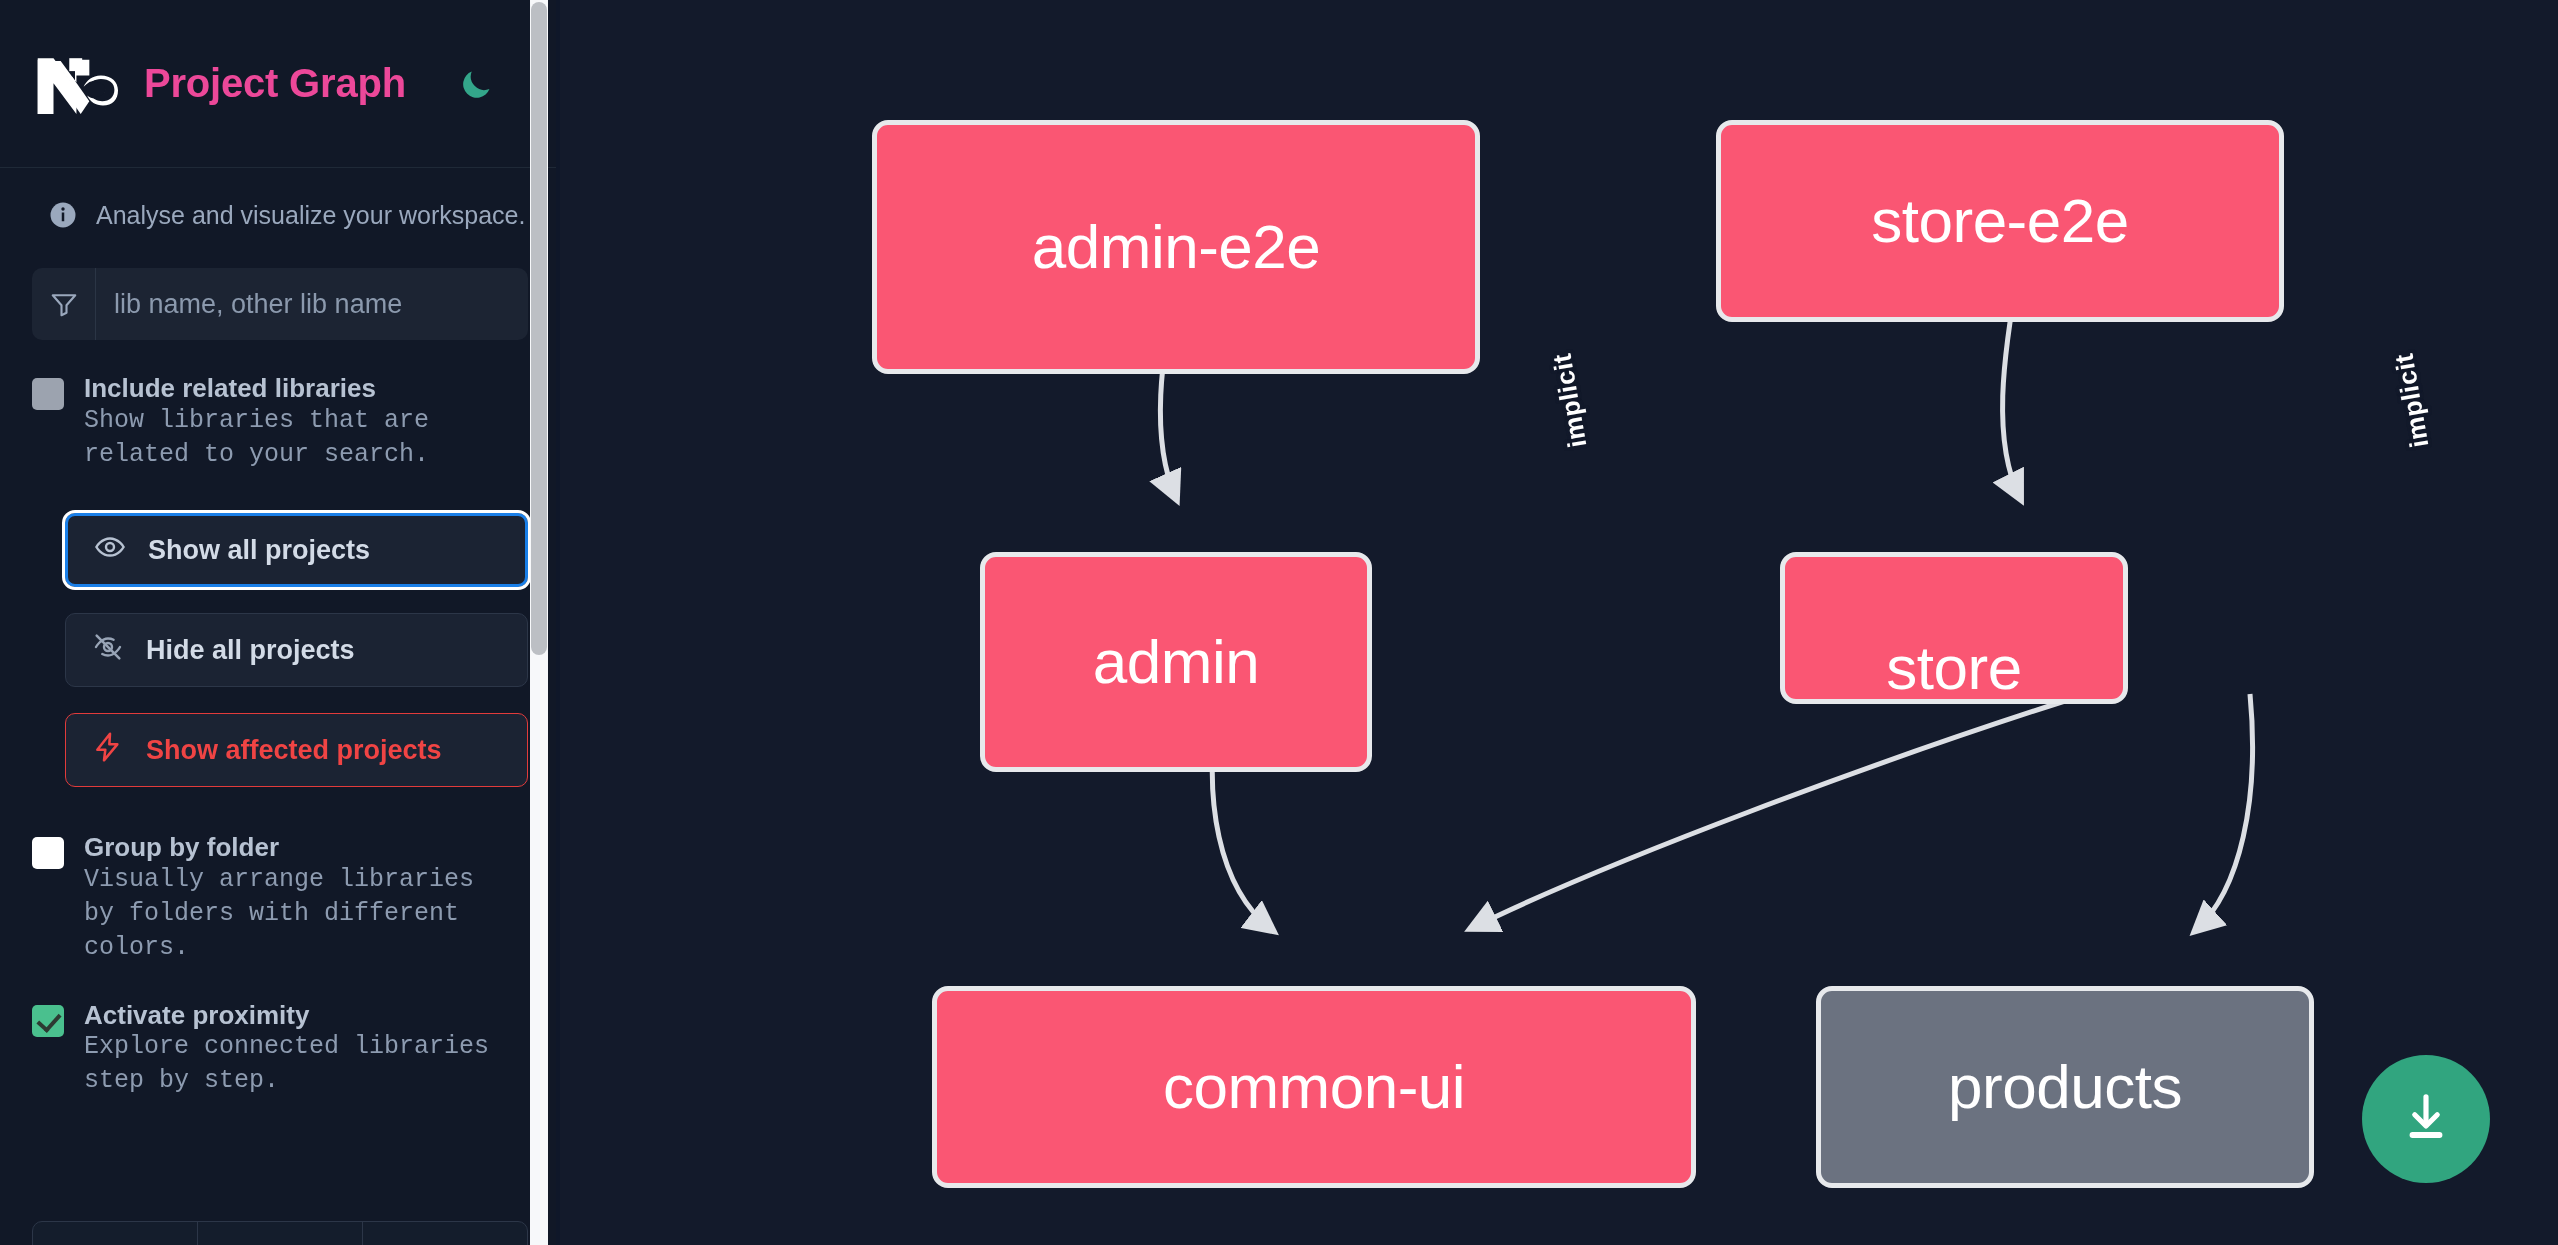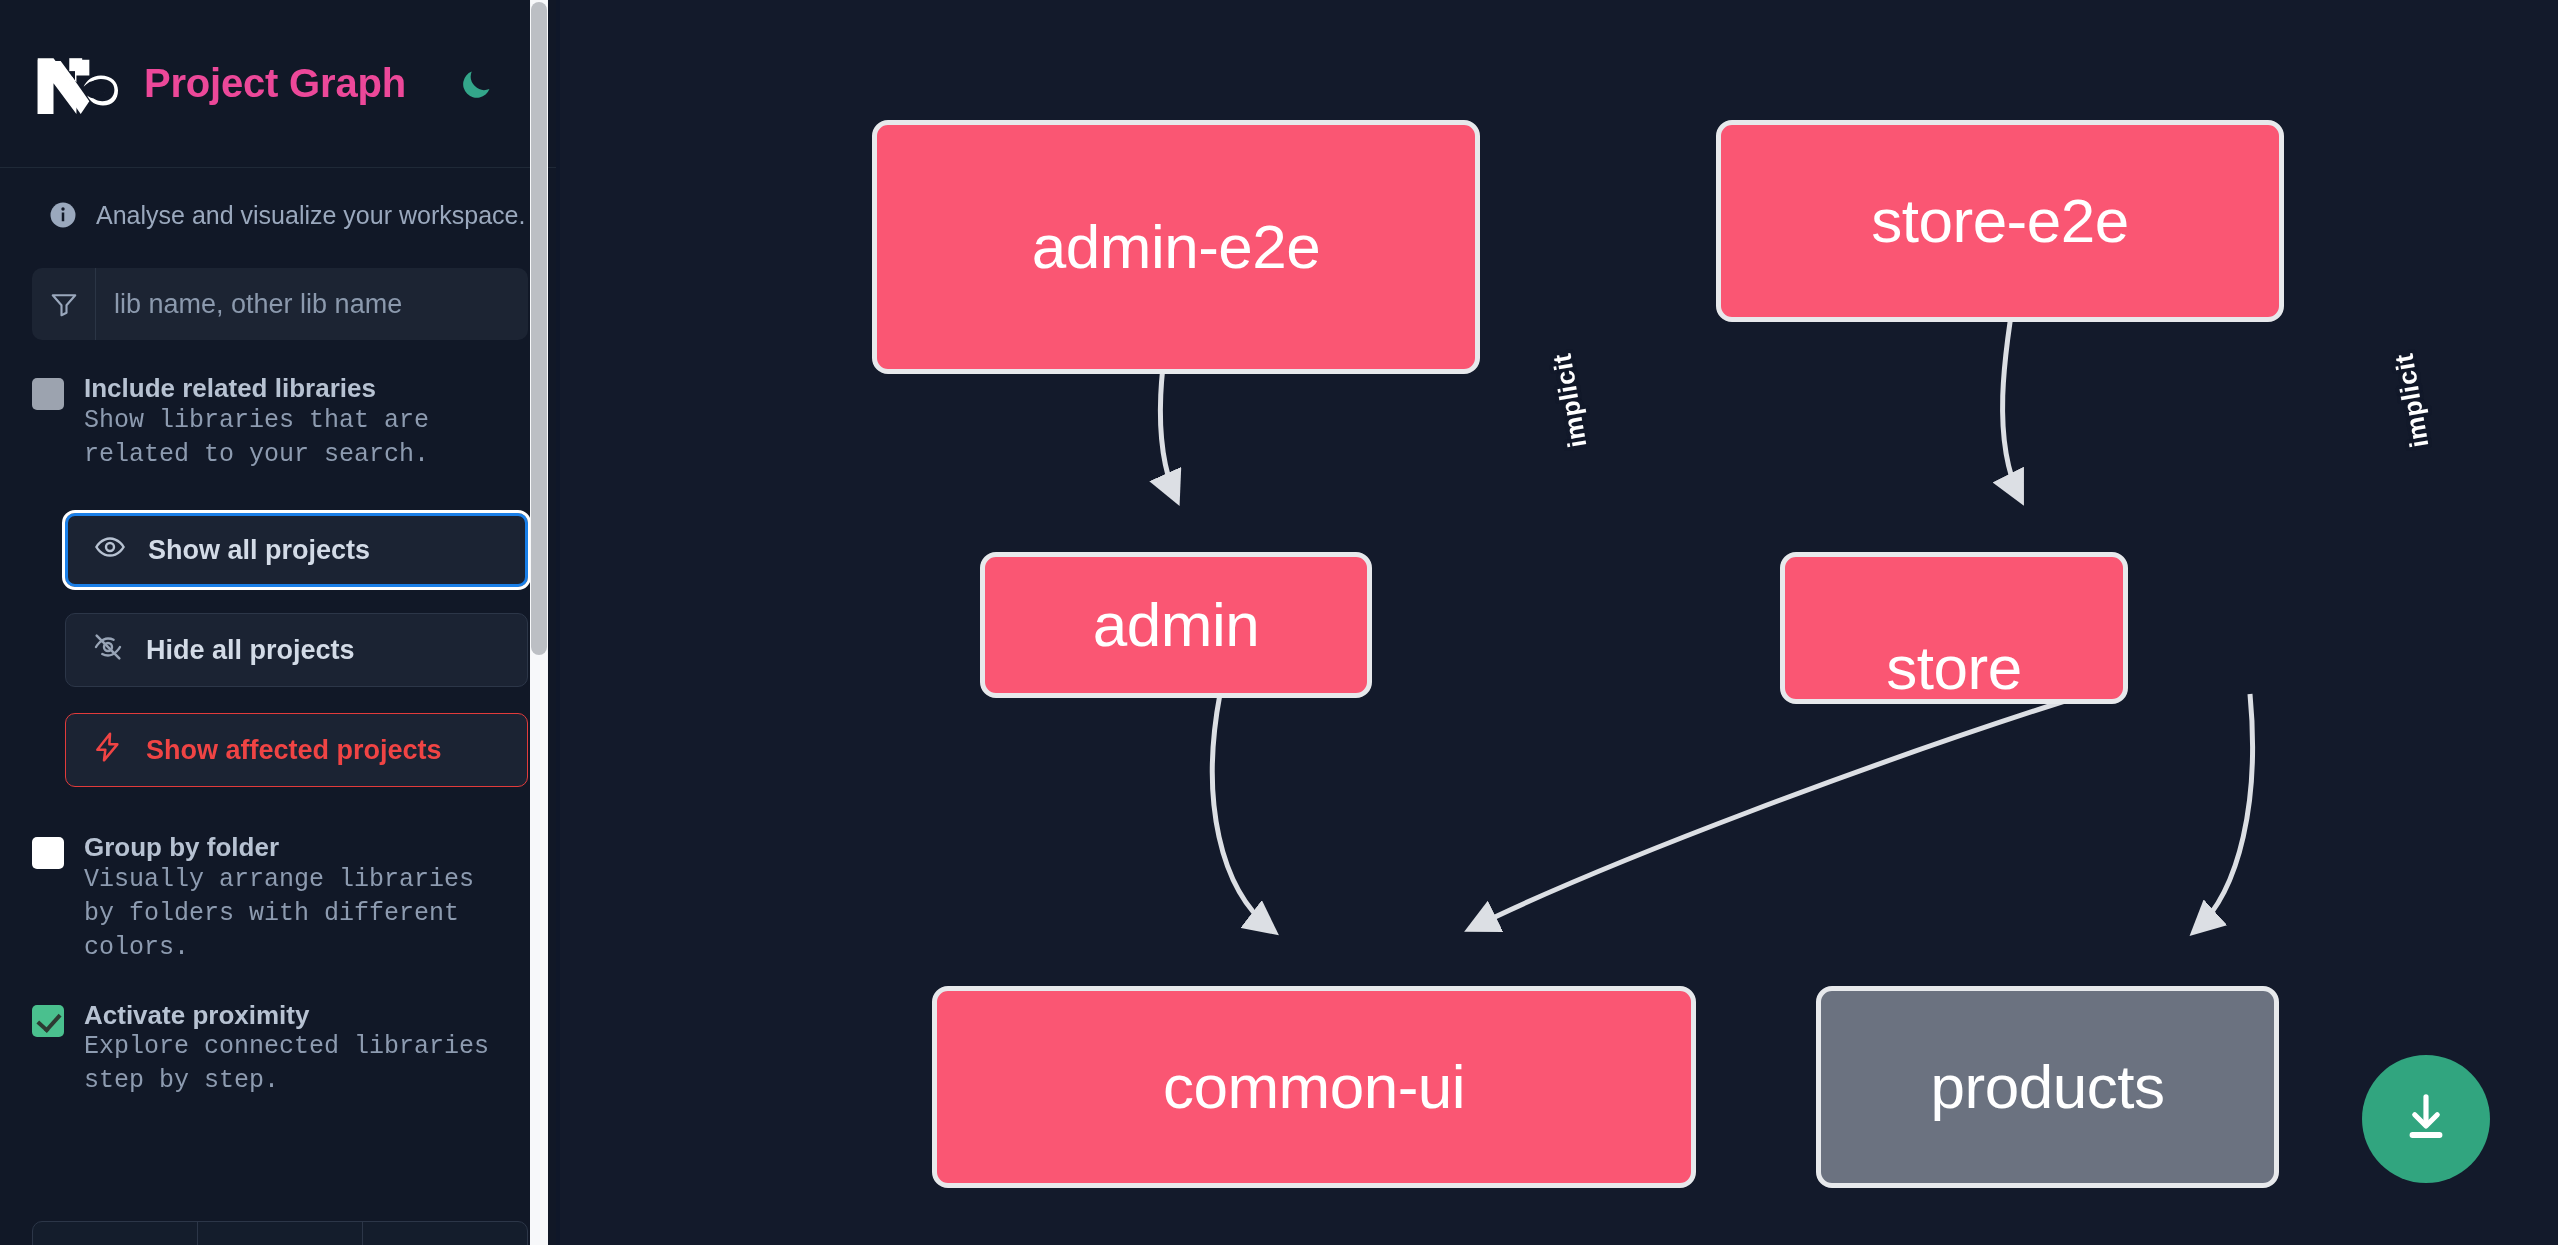--- a/index.html
+++ b/index.html
@@ -384,33 +384,33 @@
     </svg>
 
     <div class="node" style="left:312px; top:120px; width:608px; height:254px; background:#fa5673;">
       <span class="node-label">admin-e2e</span>
     </div>
 
     <div class="node" style="left:1156px; top:120px; width:568px; height:202px; background:#fa5673;">
       <span class="node-label">store-e2e</span>
     </div>
 
-    <div class="node" style="left:420px; top:552px; width:392px; height:146px; background:#fa5673;">
+    <div class="node" style="left:420px; top:552px; width:392px; height:220px; background:#fa5673;">
       <span class="node-label">admin</span>
     </div>
 
     <div class="node" style="left:1220px; top:552px; width:348px; height:152px; background:#fa5673;align-items:flex-end;">
       <span class="node-label">store</span>
     </div>
 
     <div class="node" style="left:372px; top:986px; width:764px; height:202px; background:#fa5673;">
       <span class="node-label">common-ui</span>
     </div>
 
-    <div class="node" style="left:1256px; top:986px; width:463px; height:202px; background:#6b7280;">
+    <div class="node" style="left:1256px; top:986px; width:498px; height:202px; background:#6b7280;">
       <span class="node-label">products</span>
     </div>
 
     <div class="edge-label" style="left:1010px; top:385px; transform: rotate(-100deg); width:140px; text-align:center; margin-left:-70px;">implicit</div>
 
     <div class="edge-label" style="left:1852px; top:385px; transform: rotate(-100deg); width:140px; text-align:center; margin-left:-70px;">implicit</div>
 
     <div class="download-fab">
       <span>
         <svg viewBox="0 0 24 24" width="54" height="54" aria-hidden="true">

